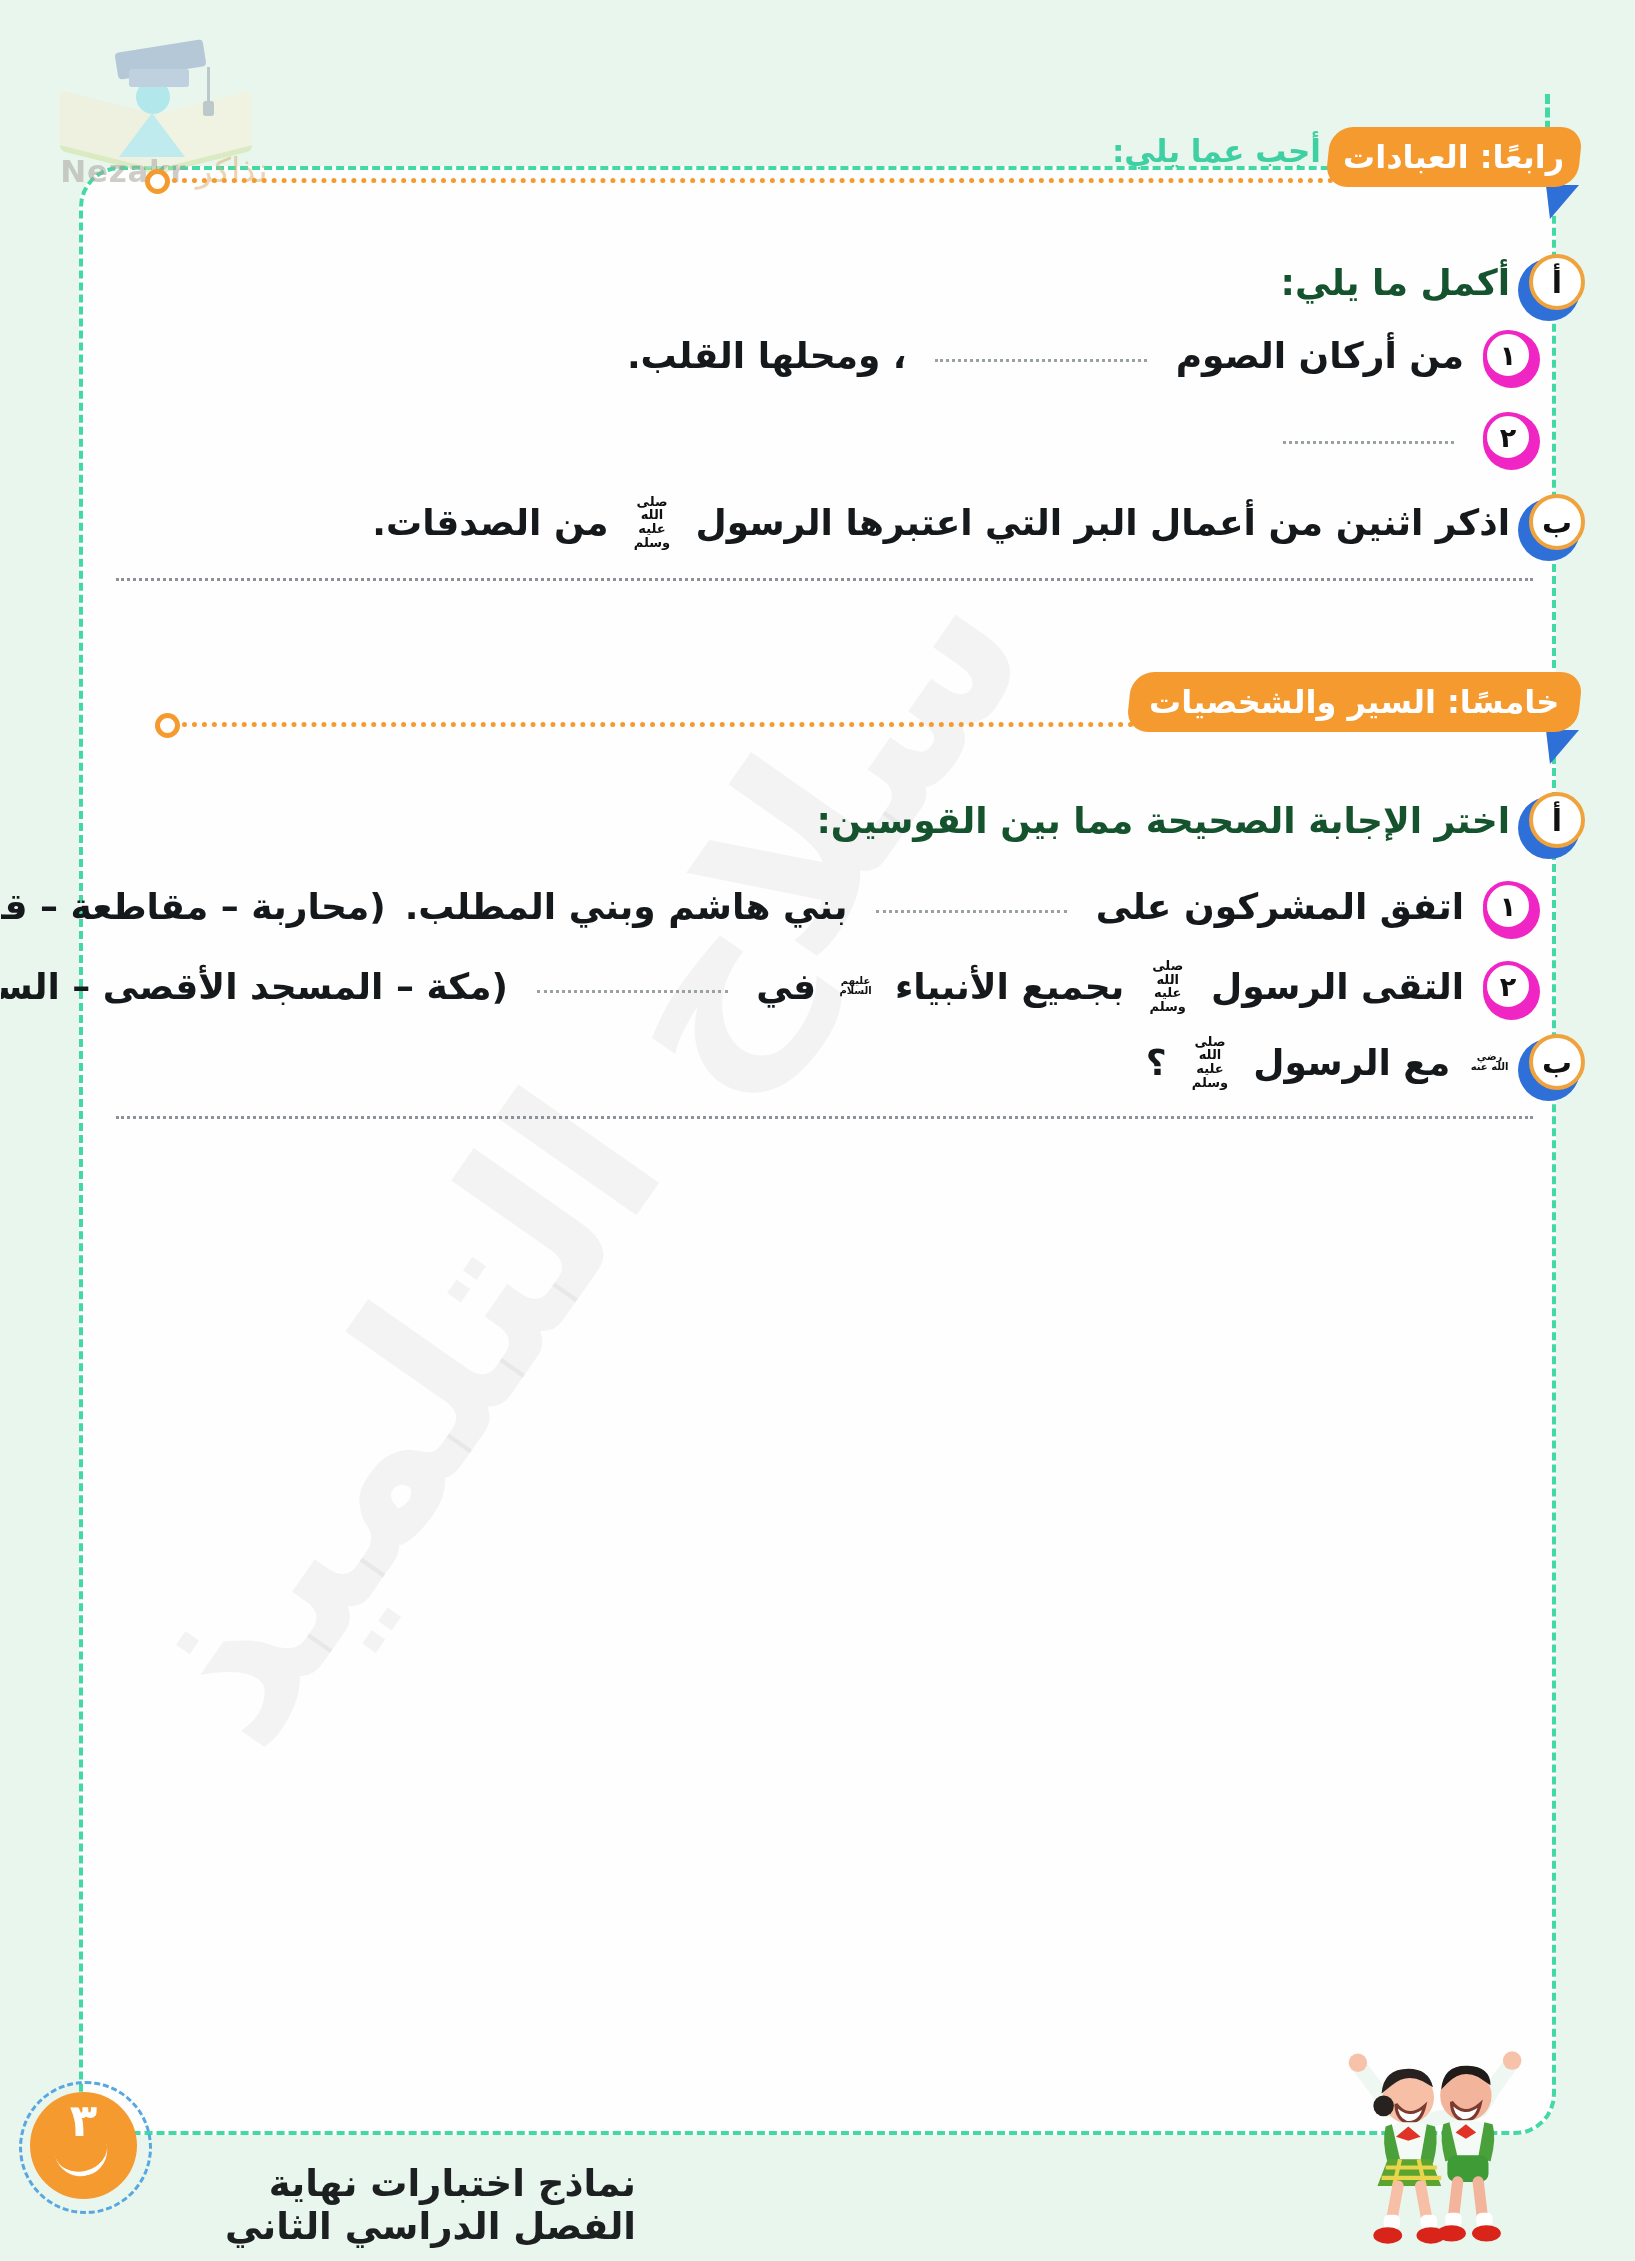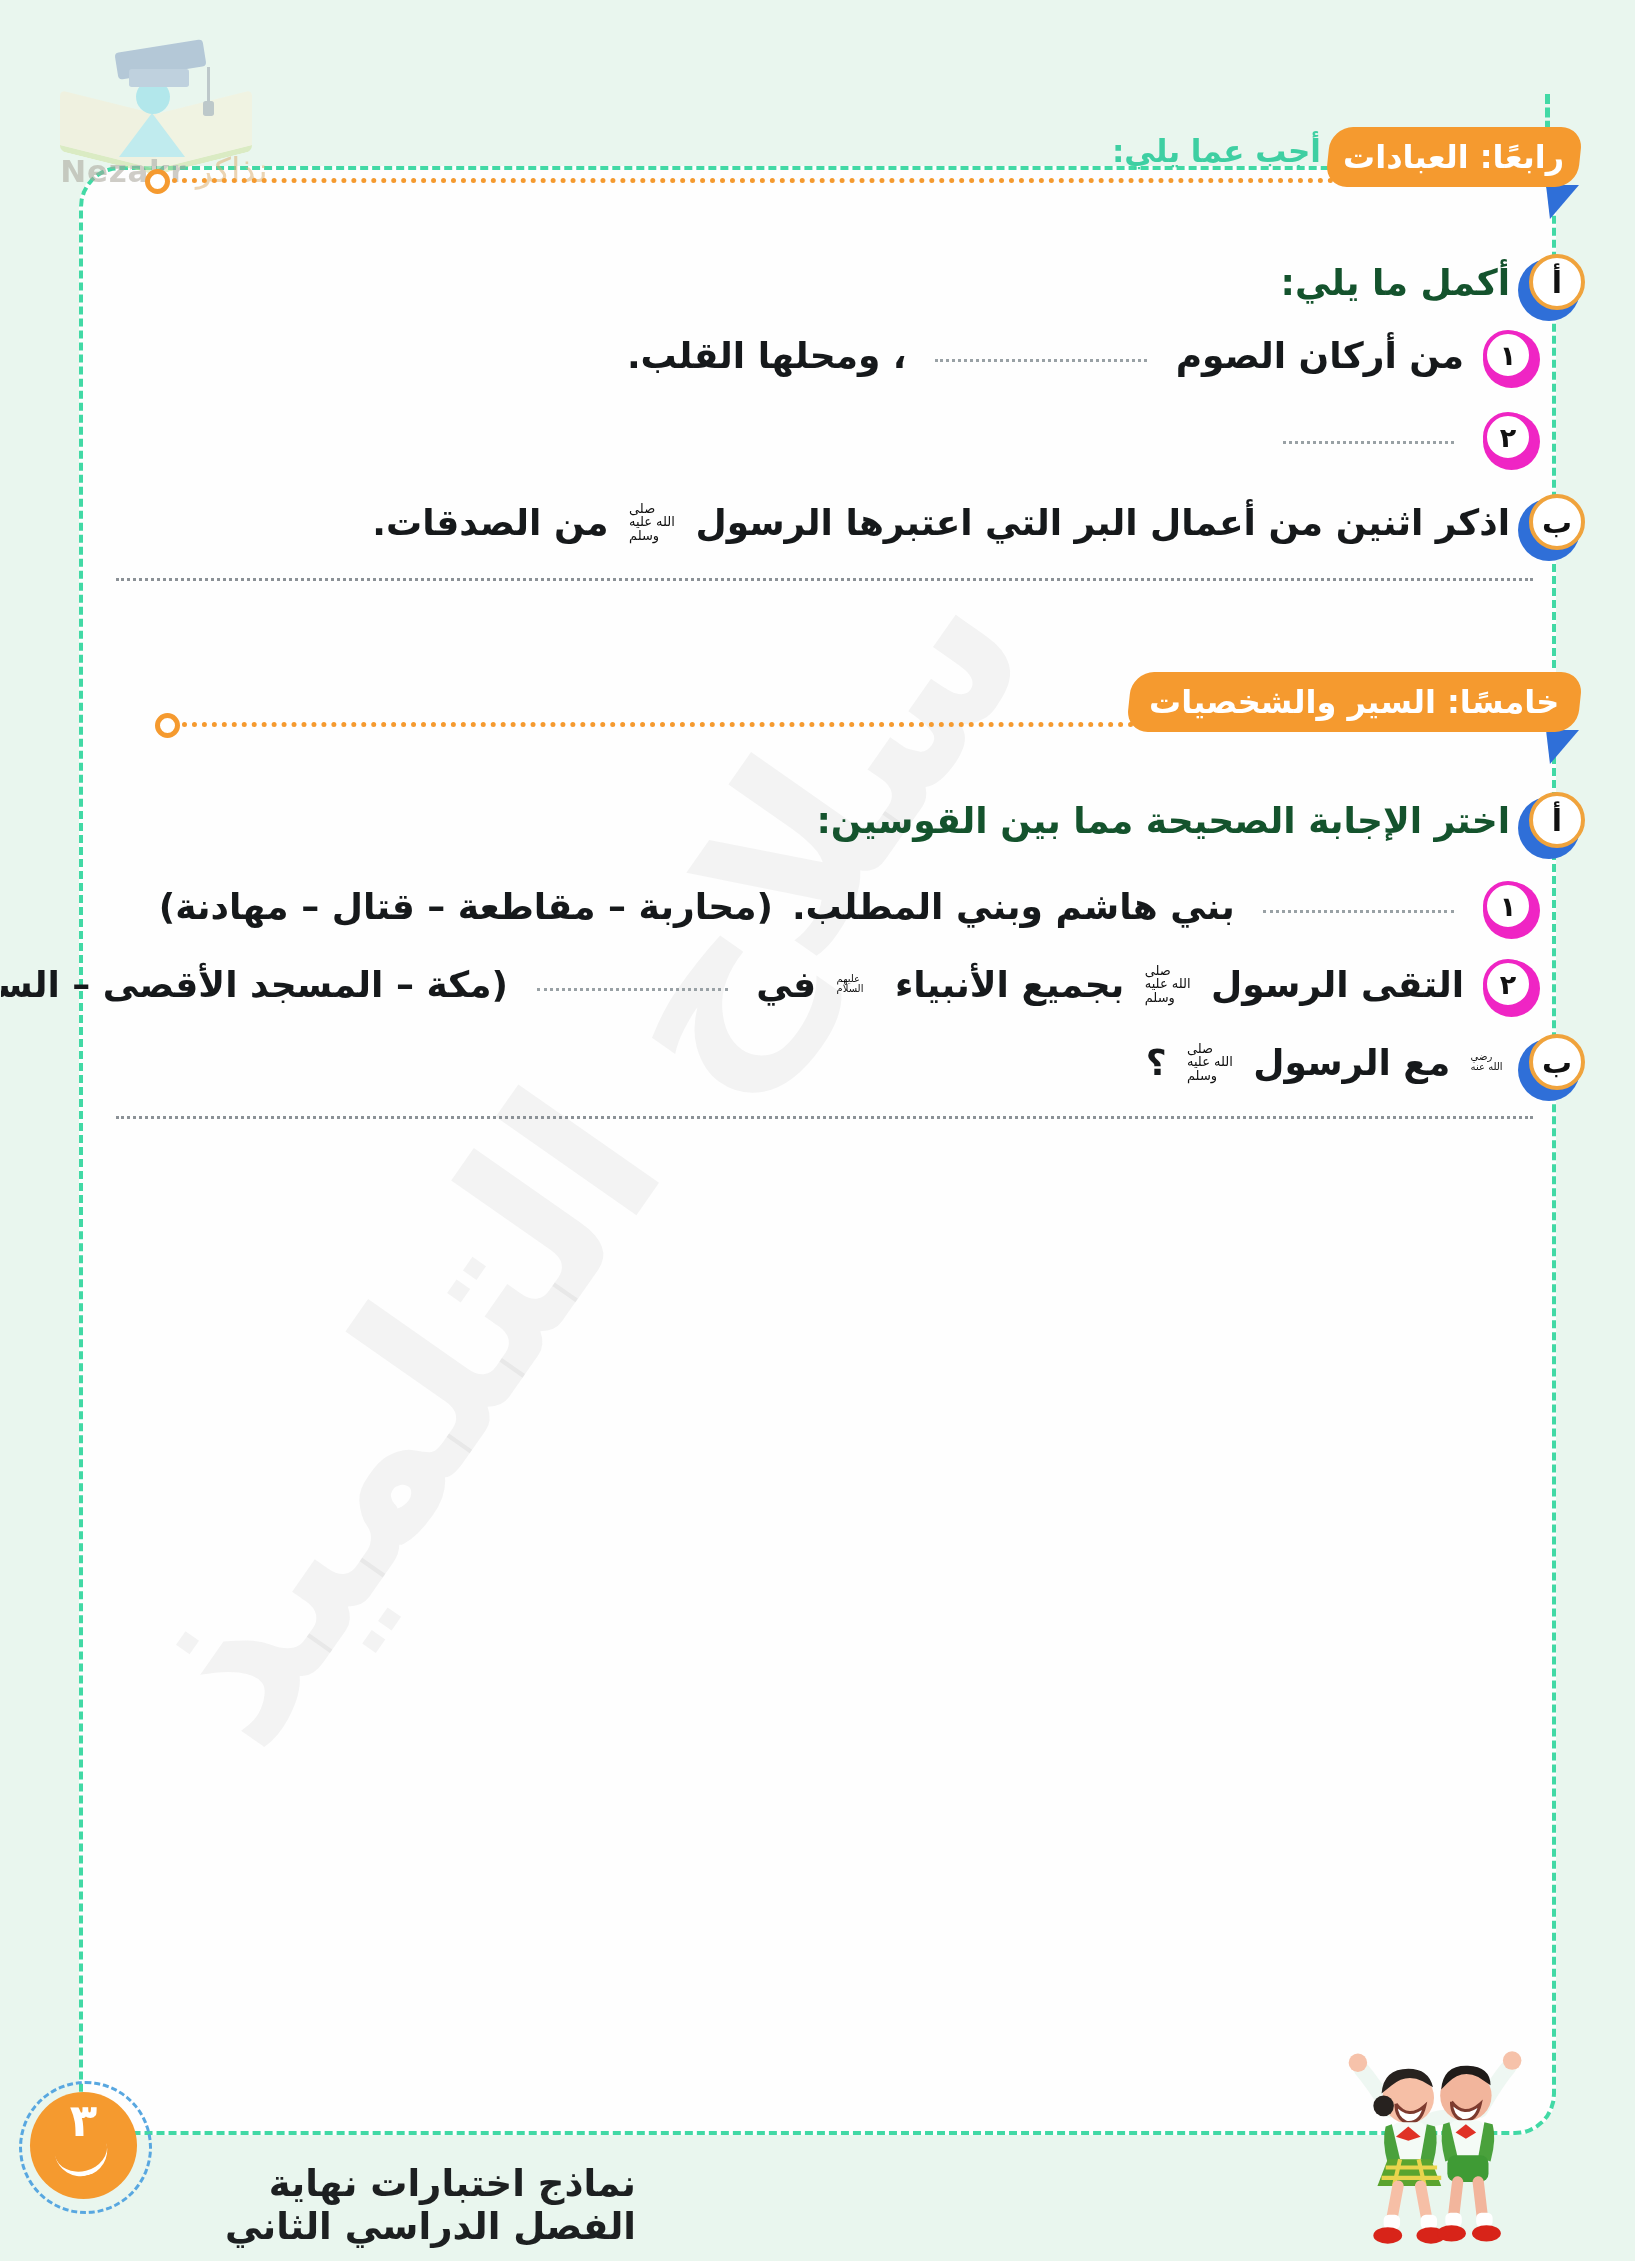--- a/index.html
+++ b/index.html
@@ -56,21 +56,21 @@
        font-size:36px;font-weight:bold;color:#16191b;z-index:6;white-space:nowrap;}
   .row .txt{white-space:nowrap;}
   .instruction{color:#14532d;}
   .marker{position:relative;flex:0 0 auto;border-radius:50%;background:#fff;display:flex;align-items:center;justify-content:center;}
   .m-ab{width:48px;height:48px;border:4.1px solid #f0a33c;font-size:30px;color:#111;}
   .m-ab::before{content:"";position:absolute;width:62px;height:62px;border-radius:50%;background:#2f6fd8;z-index:-1;left:-15px;top:1.4px;}
   .m-num{width:42px;height:42px;border:4.1px solid #ef25c4;font-size:27px;color:#111;}
   .m-num::before{content:"";position:absolute;width:57px;height:57px;border-radius:50%;background:#ef25c4;z-index:-1;right:-11px;top:-2.7px;}
   .blank{display:inline-block;height:11px;border-bottom:3.4px dotted #99a1a5;margin:0 9.6px;}
   .b310{width:212px;}.b250{width:171px;}.b280{width:191px;}
-  .hon{display:inline-block;width:46px;font-size:13px;line-height:1.05;text-align:left;font-weight:normal;margin:0 1.4px;vertical-align:middle;white-space:normal;color:#101010;}
+  .hon{display:inline-block;width:46px;font-size:13px;line-height:1.05;text-align:center;font-weight:bold;margin:0 1.4px;vertical-align:middle;white-space:normal;color:#101010;}
   .hon-sm{width:38px;font-size:10px;}
   .answer-line{position:absolute;left:116px;width:1417px;height:0;border-top:3.4px dotted #8b9196;z-index:4;}
   .al1{top:578px;}
   .al2{top:1116px;}
   
   .row-a4{top:254px;right:51px;}
   .row-i1-4{top:330px;right:103px;}
   .row-i2-4{top:412px;right:103px;}
   .row-b4{top:494px;right:51px;}
   .row-a5{top:792px;right:51px;}
@@ -151,20 +151,21 @@
 </div>
 <div class="tri tri5"></div>
 
 <div class="row row-a5">
   <span class="marker m-ab">أ</span>
   <span class="txt instruction">اختر الإجابة الصحيحة مما بين القوسين:</span>
 </div>
 
 <div class="row row-i1-5">
   <span class="marker m-num">١</span>
+  <span class="txt">اتفق المشركون على</span>
   <span class="blank b280"></span>
   <span class="txt">بني هاشم وبني المطلب.</span>
   <span class="txt">(محاربة – مقاطعة – قتال – مهادنة)</span>
 </div>
 
 <div class="row row-i2-5">
   <span class="marker m-num">٢</span>
   <span class="txt">التقى الرسول</span>
   <span class="hon">صلى الله عليه وسلم</span>
   <span class="txt">بجميع الأنبياء</span>

